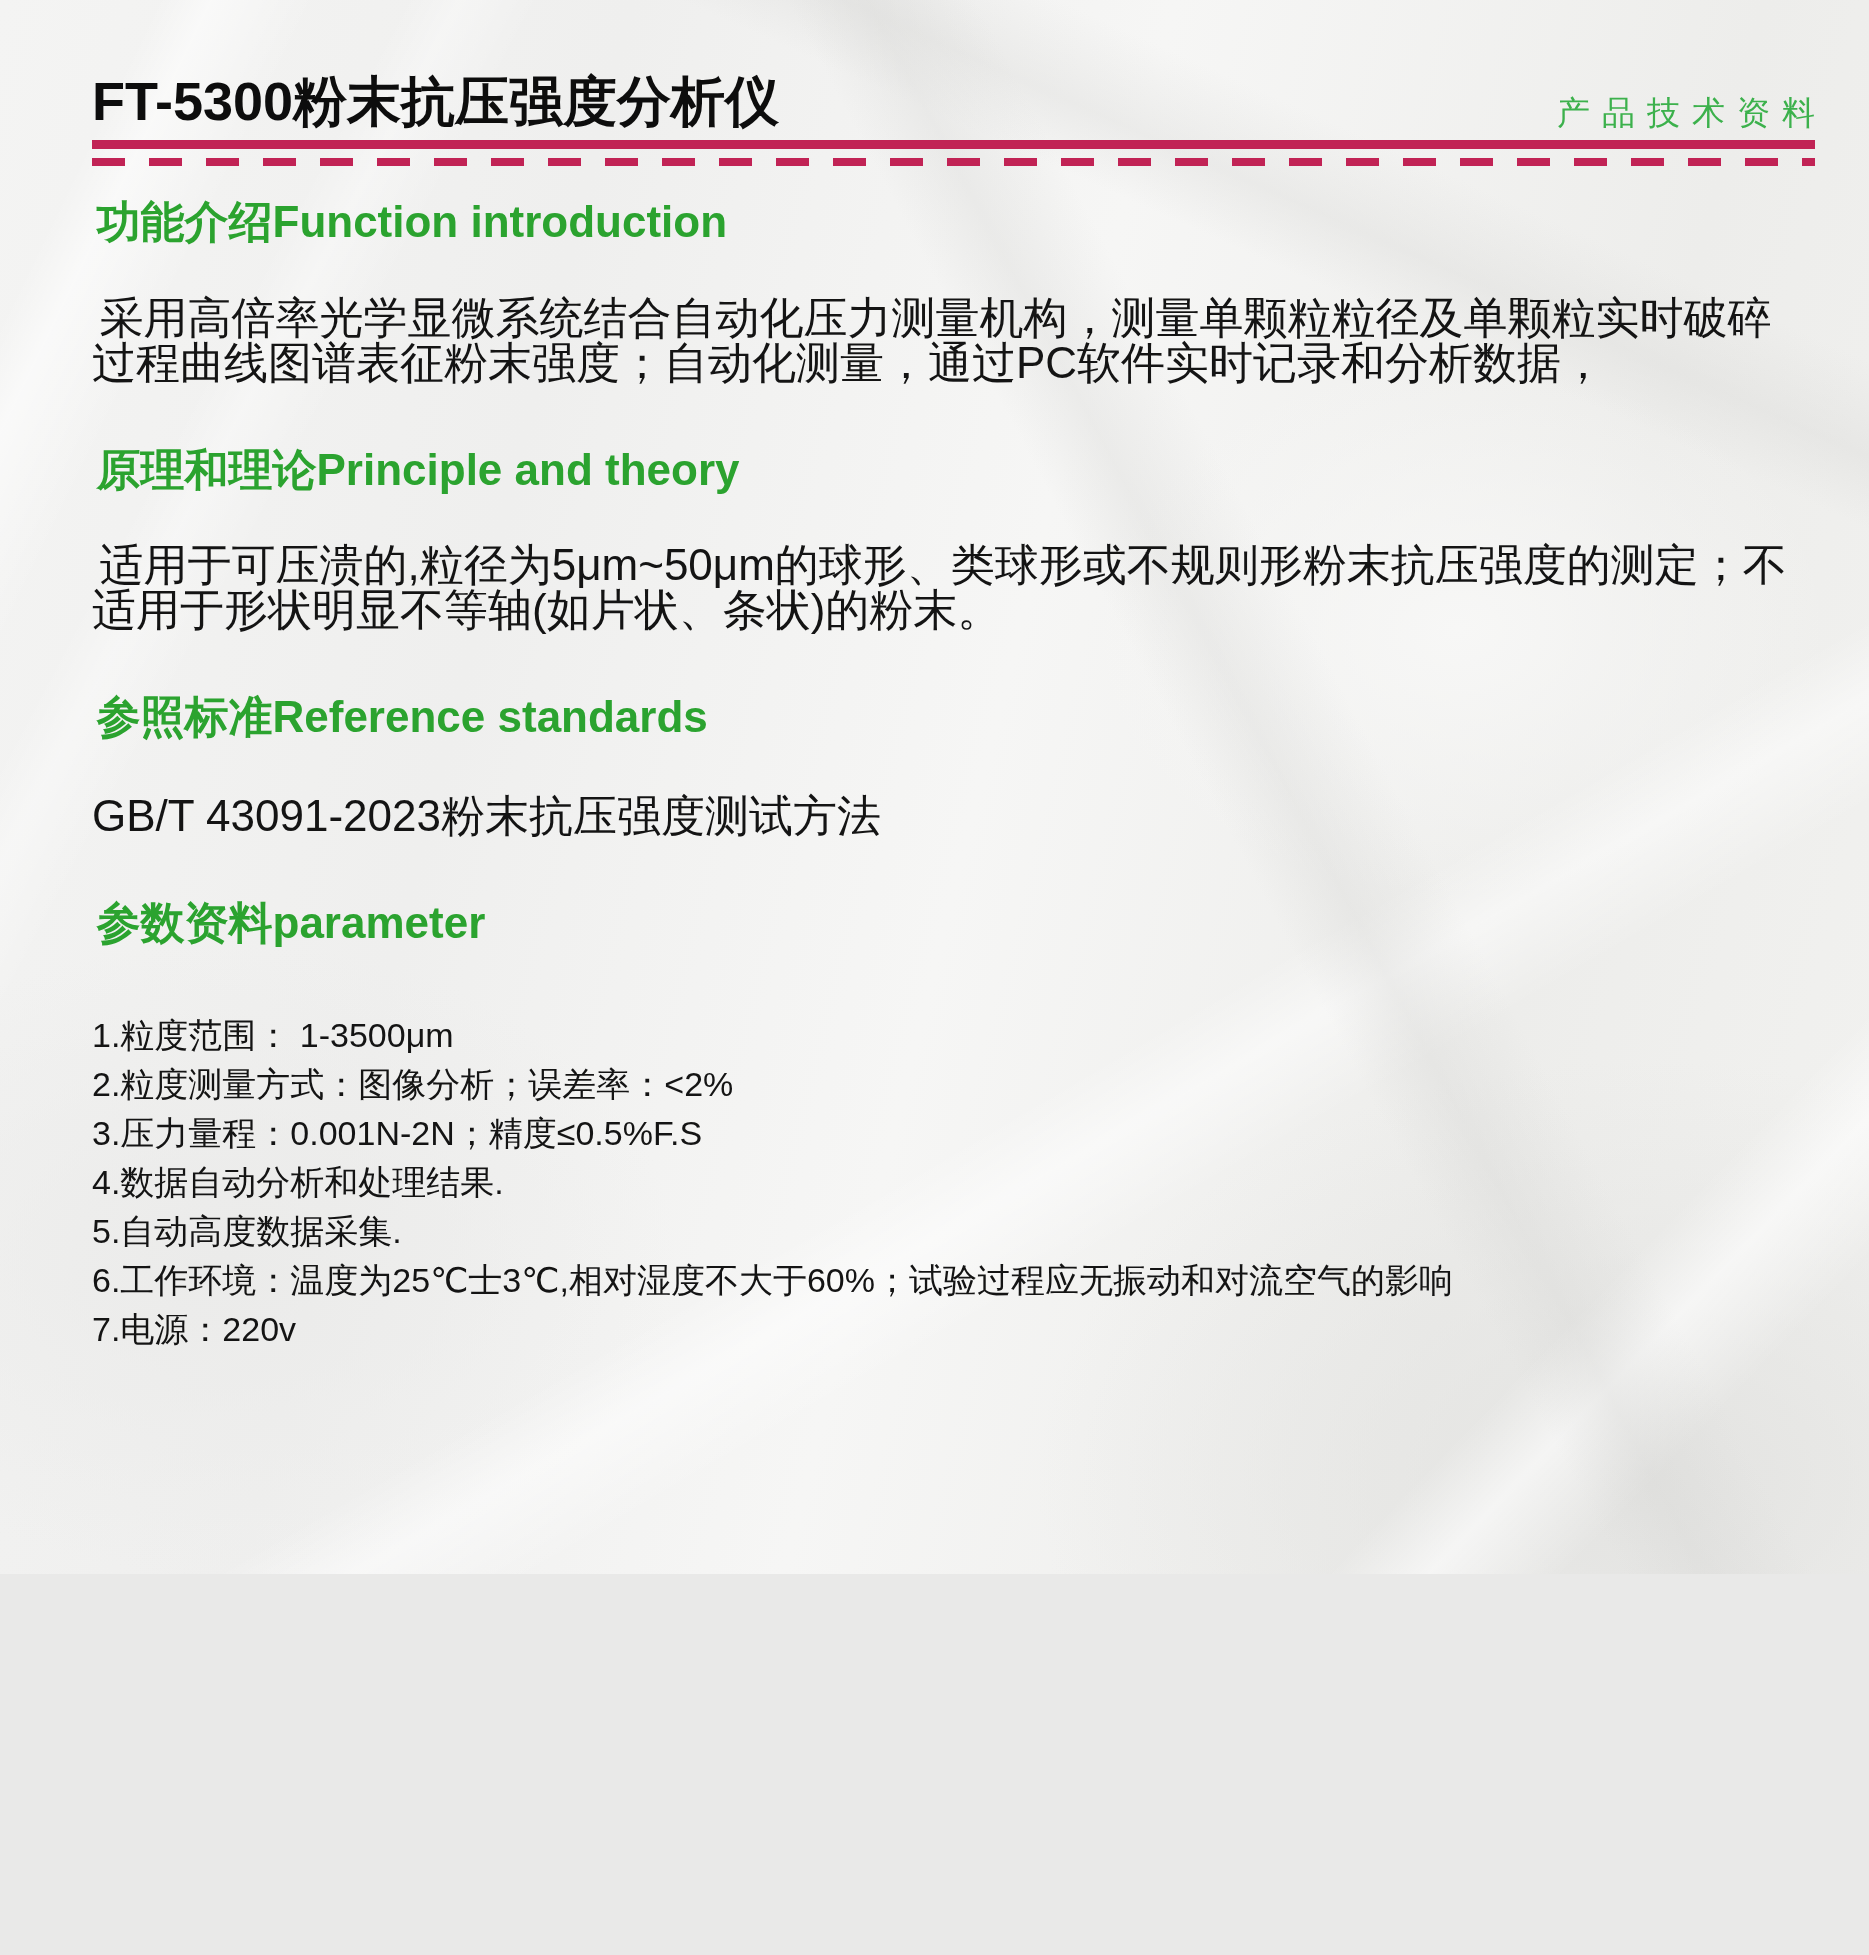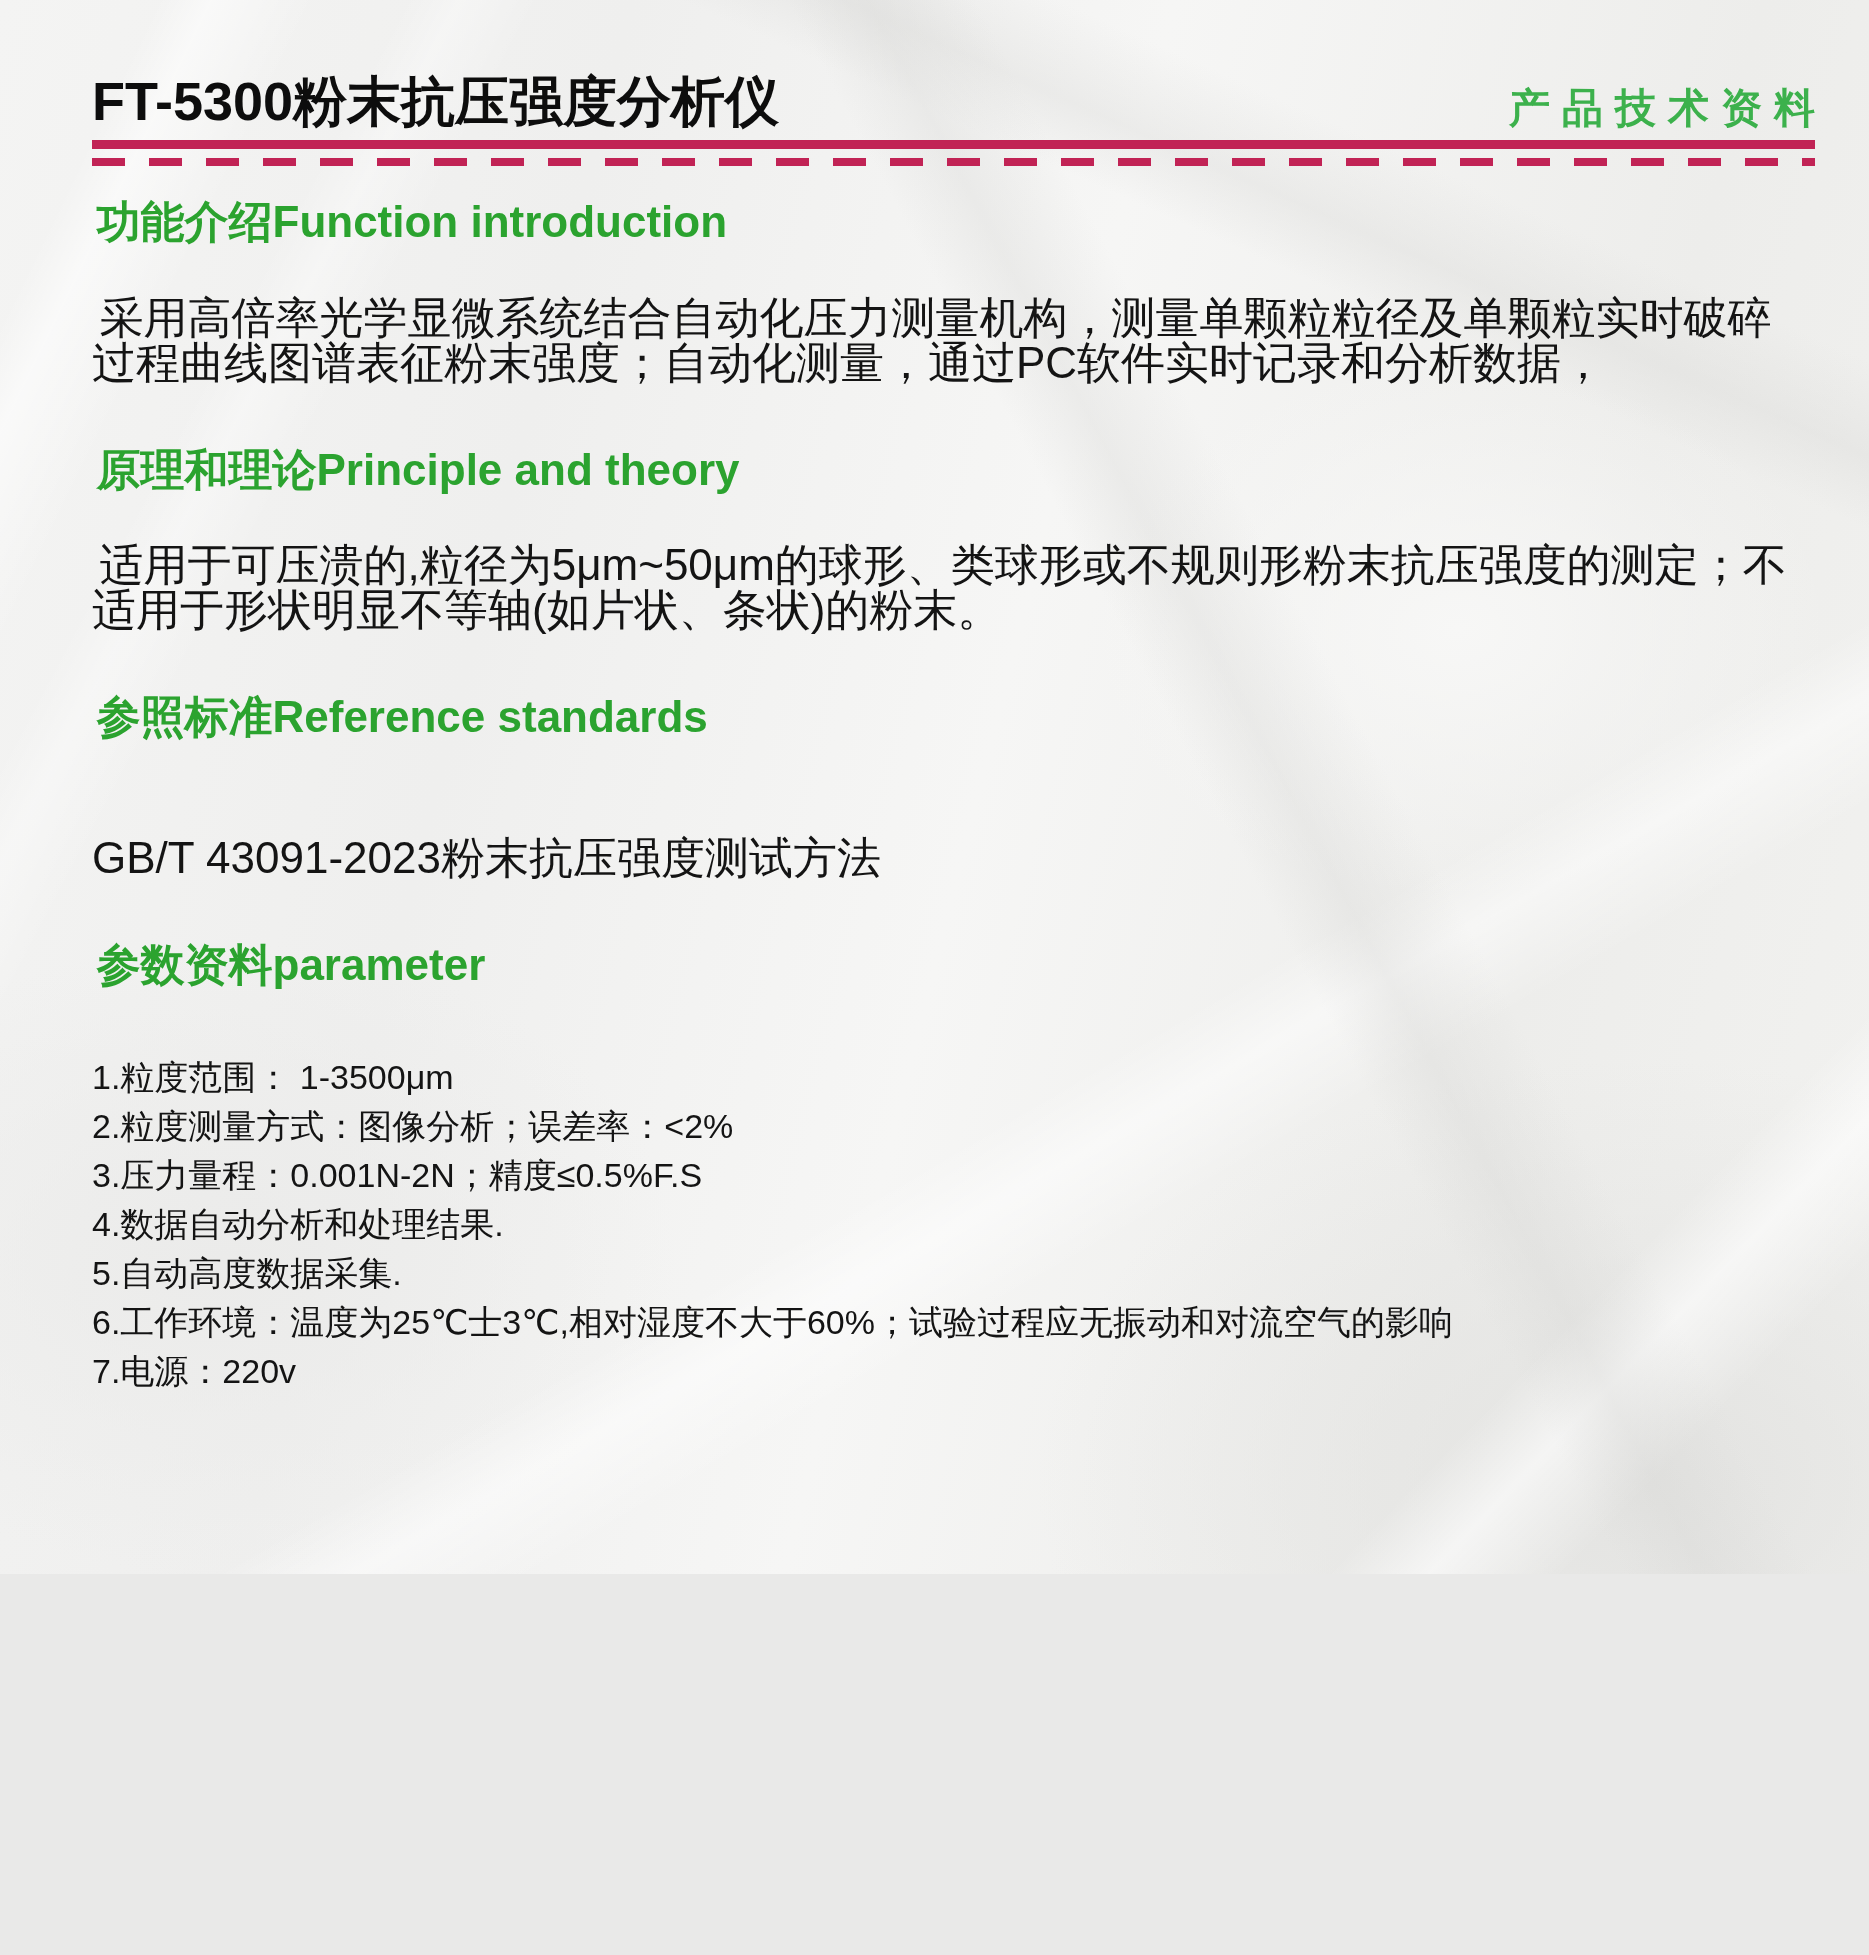--- a/index.html
+++ b/index.html
@@ -45,23 +45,23 @@
   }
   .doc-title{
     margin:0;
     font-size:54px;
     line-height:1.1;
     font-weight:700;
     color:#0d0d0d;
     letter-spacing:0;
   }
   .doc-badge{
-    font-size:41px;
+    font-size:33px;
     line-height:1.1;
-    font-weight:700;
+    font-weight:400;
     letter-spacing:12px;
     margin-right:-12px;
     color:var(--badge-green);
     white-space:nowrap;
   }
   .rule-solid{
     margin-top:9px;
     height:8.3px;
     background:var(--crimson);
   }
@@ -83,21 +83,21 @@
   section.first h2.sec-heading{margin-top:31px;}
 
   p.sec-body{
     margin:47px 0 0 0;
     font-size:44px;
     line-height:45px;
     color:#141414;
     text-indent:7.5px;
     max-width:1726px;
   }
-  section.standards p.sec-body{margin-top:92px;text-indent:0;}
+  section.standards p.sec-body{margin-top:50px;text-indent:0;}
 
   .param-list{
     margin:63px 0 0 0;
     padding:0;
     list-style:none;
     font-size:34px;
     line-height:49px;
     color:#141414;
   }
 </style>

